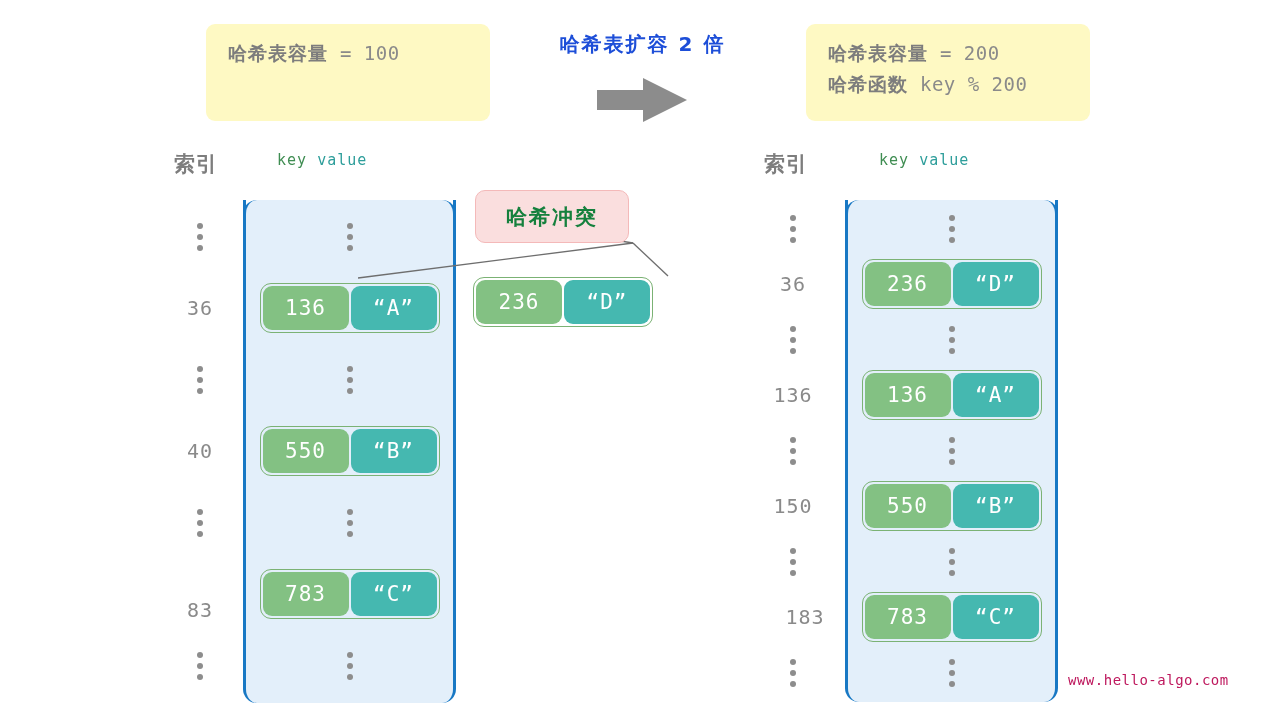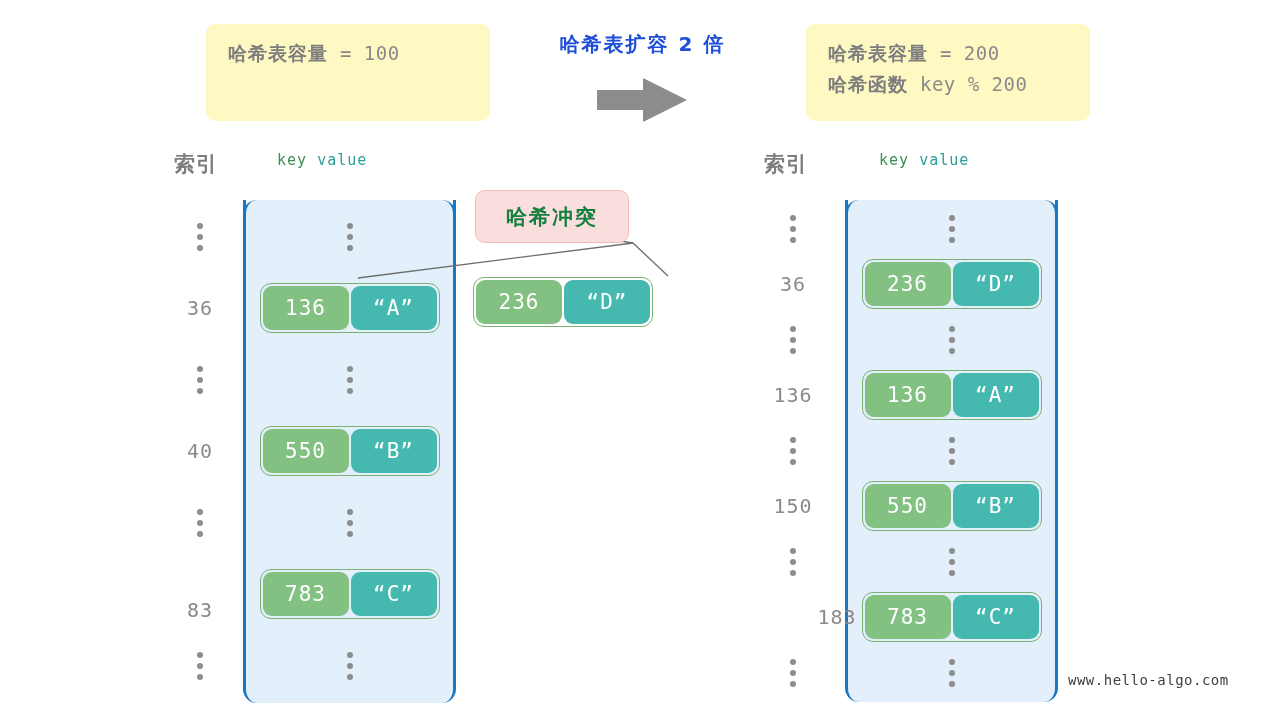--- a/index.html
+++ b/index.html
@@ -133,21 +133,21 @@
 
   
   #detached-pair{position:absolute;left:473px;top:277px;}
 
   
   #connectors{position:absolute;left:0;top:0;width:1280px;height:720px;}
 
   
   #watermark{
     position:absolute;left:1068px;top:672px;
-    font-size:14px;color:#404040;letter-spacing:.5px;
+    font-size:14px;color:#be185d;letter-spacing:.5px;
     font-family:"DejaVu Sans Mono","Liberation Mono",monospace;
     white-space:nowrap;
   }
 </style>
 </head>
 <body>
 
 <div class="stage">
 
   <div class="info-box" id="info-left">
@@ -352,21 +352,21 @@
         </div>
       </div>
       <div class="idx" style="left: 748px; top: 491.25px; width: 90px; height: 30px; text-align: center;">150</div>
       <div class="idx" style="left: 748px; top: 546.75px; width: 90px; height: 30px;">
         <div class="dots">
           <i></i>
           <i></i>
           <i></i>
         </div>
       </div>
-      <div class="idx" style="left: 792px; top: 602.25px; width: 90px; height: 30px;">183</div>
+      <div class="idx" style="left: 760px; top: 602.25px; width: 90px; height: 30px;">183</div>
       <div class="idx" style="left: 748px; top: 657.75px; width: 90px; height: 30px;">
         <div class="dots">
           <i></i>
           <i></i>
           <i></i>
         </div>
       </div>
     </div>
 
   <svg id="connectors">

